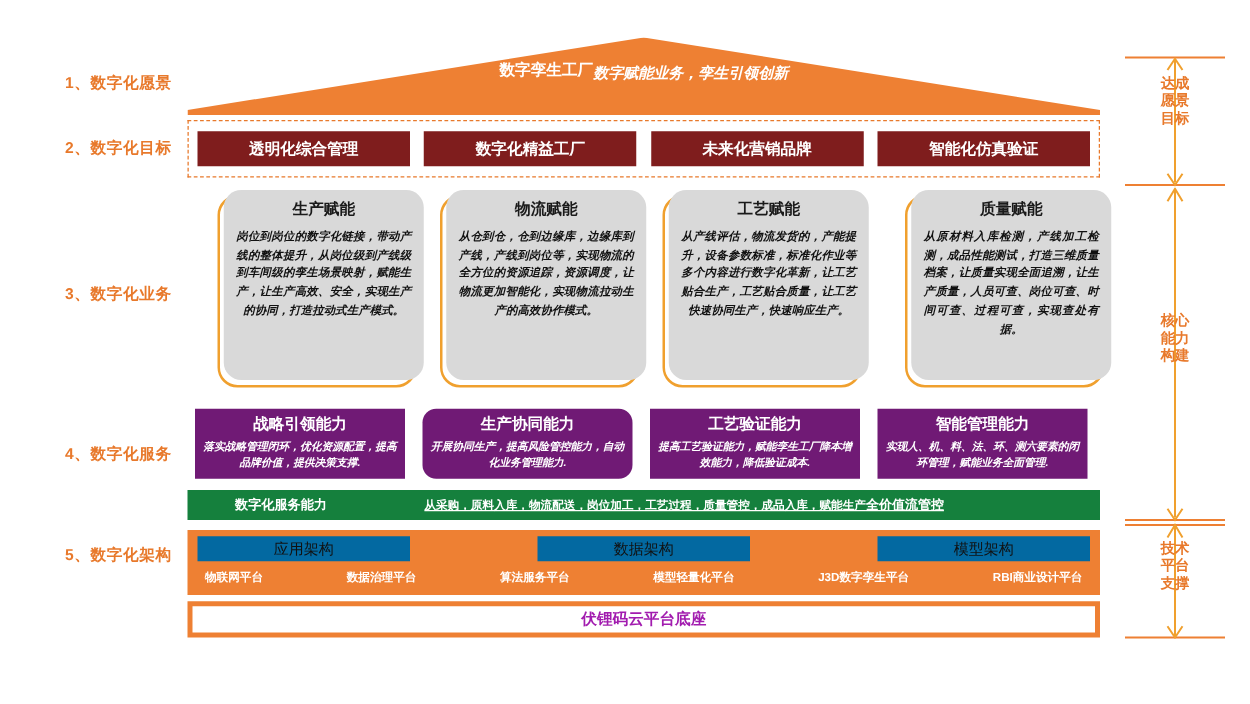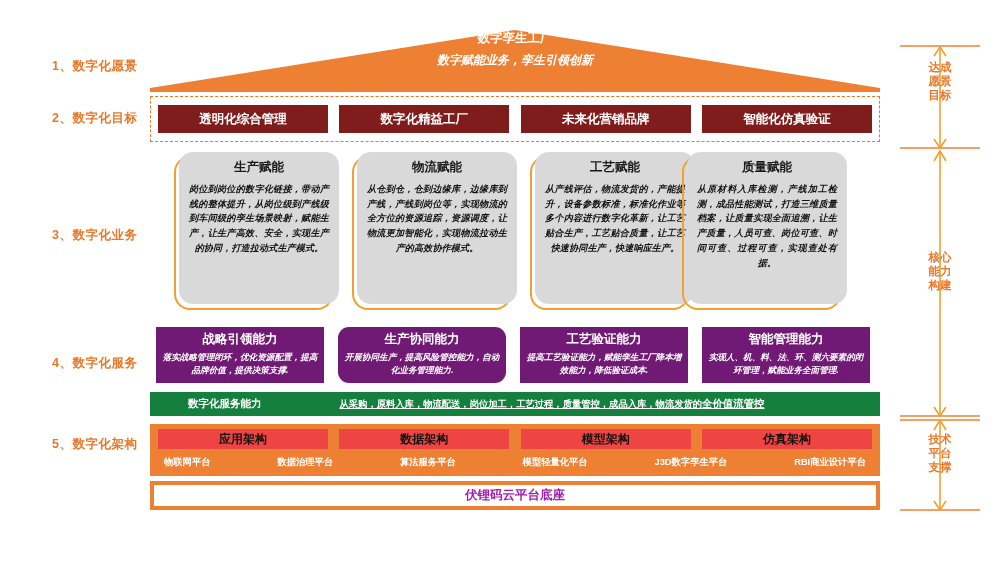--- a/index.html
+++ b/index.html
@@ -21,21 +21,21 @@
     font-size:12.5px;
     letter-spacing:.5px;
     white-space:nowrap;
   }
 
   
   .pyramid-wrap{position:absolute;left:150px;top:30px;width:730px;height:62px;}
   .pyramid-wrap svg{display:block;}
   .pyramid-text{
     position:absolute;left:0;top:0;width:730px;height:62px;
-    display:flex;flex-direction:column;align-items:center;justify-content:flex-start;
+    display:flex;flex-direction:row;align-items:center;justify-content:center;
     padding-bottom:4px;box-sizing:border-box;
   }
   .pyramid-t1{color:#ffffff;font-size:12.5px;font-weight:bold;margin-bottom:5px;}
   .pyramid-t2{color:#ffffff;font-size:12px;font-weight:bold;font-style:italic;margin-bottom:2px;}
 
   
   .goal-band{
     position:absolute;left:150px;top:96px;width:730px;height:46px;
     border:1.3px dashed #E8792B;box-sizing:border-box;
     display:flex;align-items:center;justify-content:space-between;
@@ -92,23 +92,23 @@
   }
   .svc-bar-text b{font-size:10.4px;}
 
   
   .arch-block{
     position:absolute;left:150px;top:424px;width:730px;height:52px;
     background:#EE8033;padding:5px 8px 0 8px;box-sizing:border-box;
   }
   .arch-top{display:flex;justify-content:space-between;}
   .arch-box{
-    width:170px;height:20px;background:#ef4444;
+    width:170px;height:20px;background:#0369a1;
     display:flex;align-items:center;justify-content:center;
-    color:#111;font-size:12px;font-weight:bold;
+    color:#111;font-size:12px;font-weight:normal;
   }
   .arch-plats{
     display:flex;justify-content:space-between;
     margin-top:7px;padding:0 6px;
   }
   .arch-plat{color:#fff;font-size:9.3px;font-weight:bold;white-space:nowrap;}
 
   
   .foundation{
     position:absolute;left:150px;top:481px;width:730px;height:29px;
@@ -172,21 +172,21 @@
         <div class="biz-desc">从仓到仓，仓到边缘库，边缘库到产线，产线到岗位等，实现物流的全方位的资源追踪，资源调度，让物流更加智能化，实现物流拉动生产的高效协作模式。</div>
       </div>
     </div>
     <div class="biz-card" style="left:380px;">
       <div class="frame"></div>
       <div class="body">
         <div class="biz-title">工艺赋能</div>
         <div class="biz-desc">从产线评估，物流发货的，产能提升，设备参数标准，标准化作业等多个内容进行数字化革新，让工艺贴合生产，工艺贴合质量，让工艺快速协同生产，快速响应生产。</div>
       </div>
     </div>
-    <div class="biz-card" style="left:532px;padding-left:23px;">
+    <div class="biz-card" style="left:574px;padding-left:23px;">
       <div class="frame"></div>
       <div class="body">
         <div class="biz-title">质量赋能</div>
         <div class="biz-desc">从原材料入库检测，产线加工检测，成品性能测试，打造三维质量档案，让质量实现全面追溯，让生产质量，人员可查、岗位可查、时间可查、过程可查，实现查处有据。</div>
       </div>
     </div>
   </div>
 
   <div class="svc-row">
     <div class="svc-card" style="left:6px;">
@@ -202,29 +202,28 @@
       <div class="svc-desc">提高工艺验证能力，赋能孪生工厂降本增效能力，降低验证成本.</div>
     </div>
     <div class="svc-card" style="left:552px;">
       <div class="svc-title">智能管理能力</div>
       <div class="svc-desc">实现人、机、料、法、环、测六要素的闭环管理，赋能业务全面管理.</div>
     </div>
   </div>
 
   <div class="svc-bar">
     <div class="svc-bar-label">数字化服务能力</div>
-    <div class="svc-bar-text"><span>从采购，原料入库，物流配送，岗位加工，工艺过程，质量管控，成品入库，物流发货的</span><b>全价值流管控</b></div>
+    <div class="svc-bar-text"><span>从采购，原料入库，物流配送，岗位加工，工艺过程，质量管控，成品入库，赋能生产</span><b>全价值流管控</b></div>
   </div>
 
   <div class="arch-block">
     <div class="arch-top">
       <div class="arch-box">应用架构</div>
       <div class="arch-box">数据架构</div>
       <div class="arch-box">模型架构</div>
-      <div class="arch-box">仿真架构</div>
     </div>
     <div class="arch-plats">
       <div class="arch-plat">物联网平台</div>
       <div class="arch-plat">数据治理平台</div>
       <div class="arch-plat">算法服务平台</div>
       <div class="arch-plat">模型轻量化平台</div>
       <div class="arch-plat">J3D数字孪生平台</div>
       <div class="arch-plat">RBI商业设计平台</div>
     </div>
   </div>

